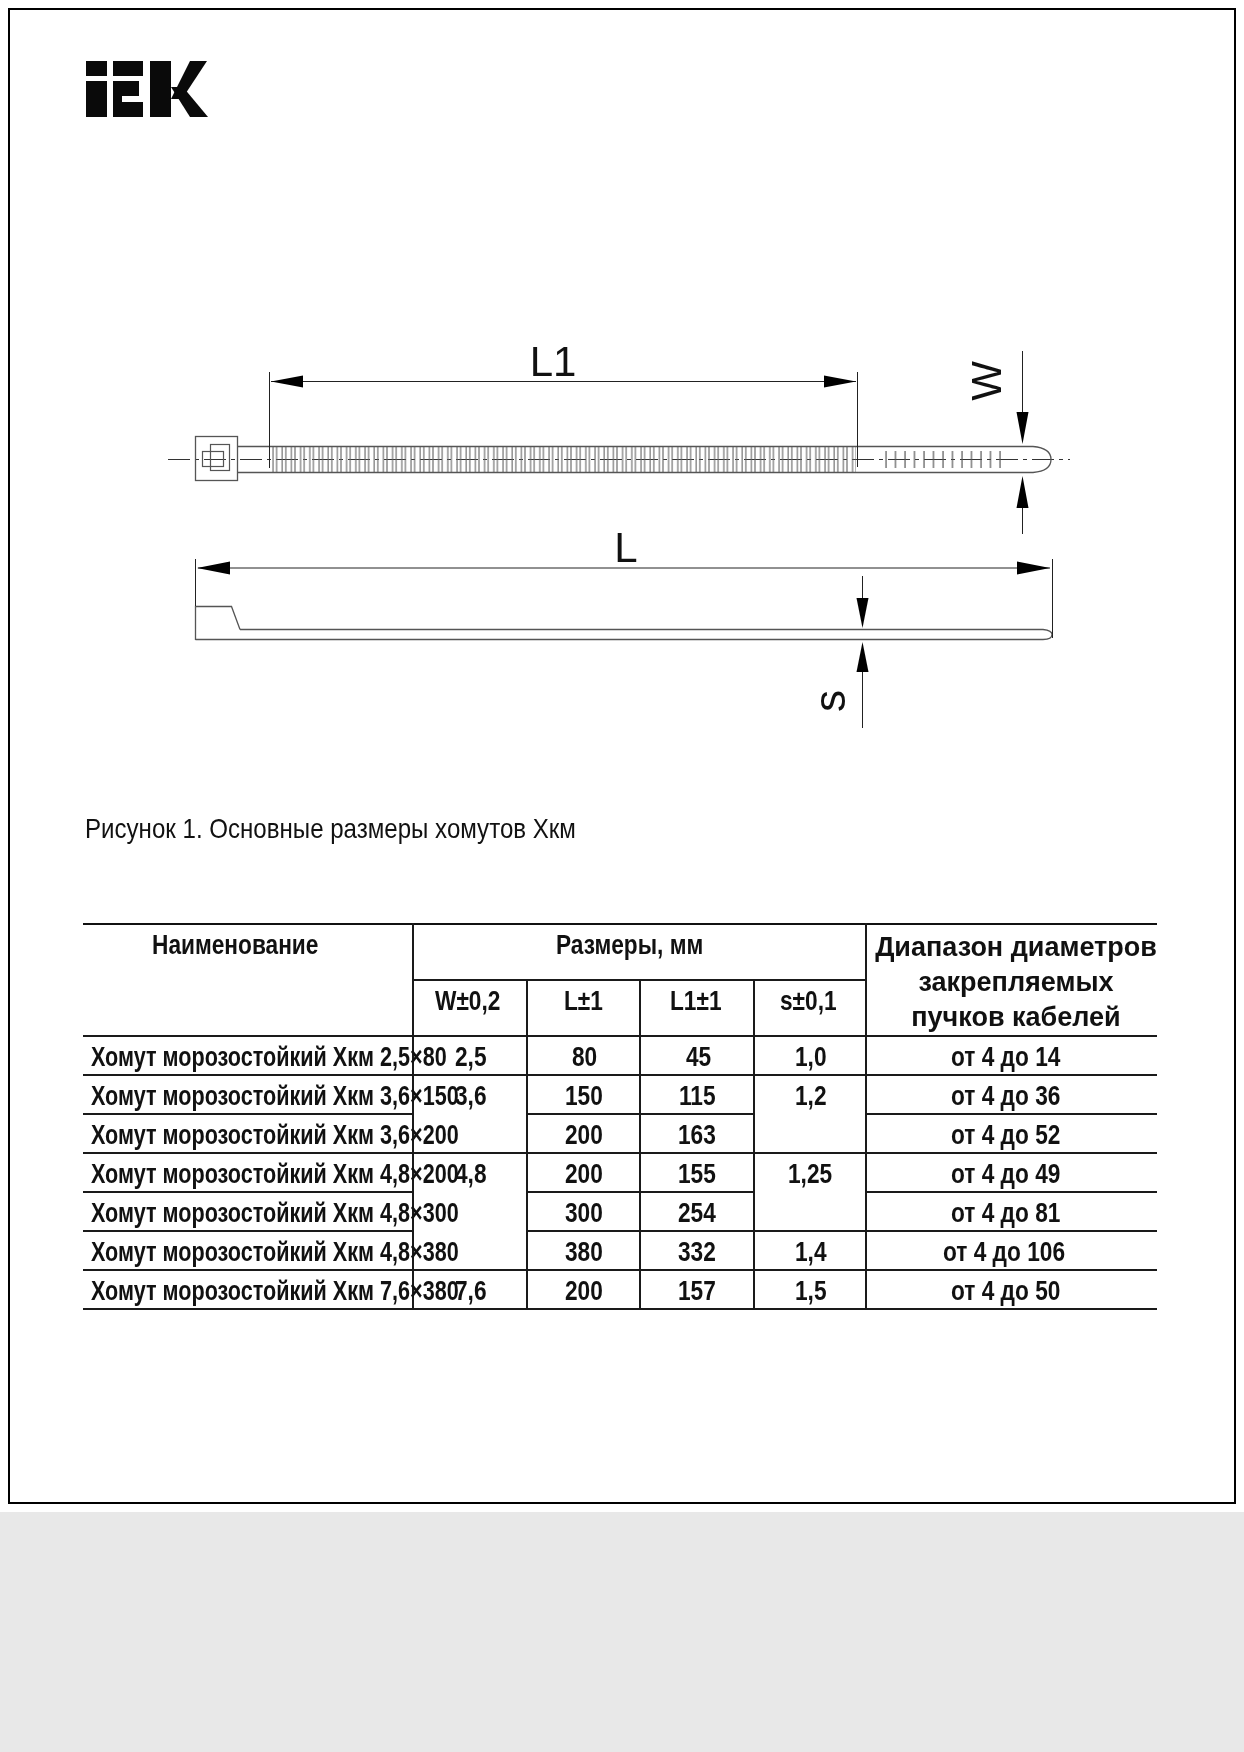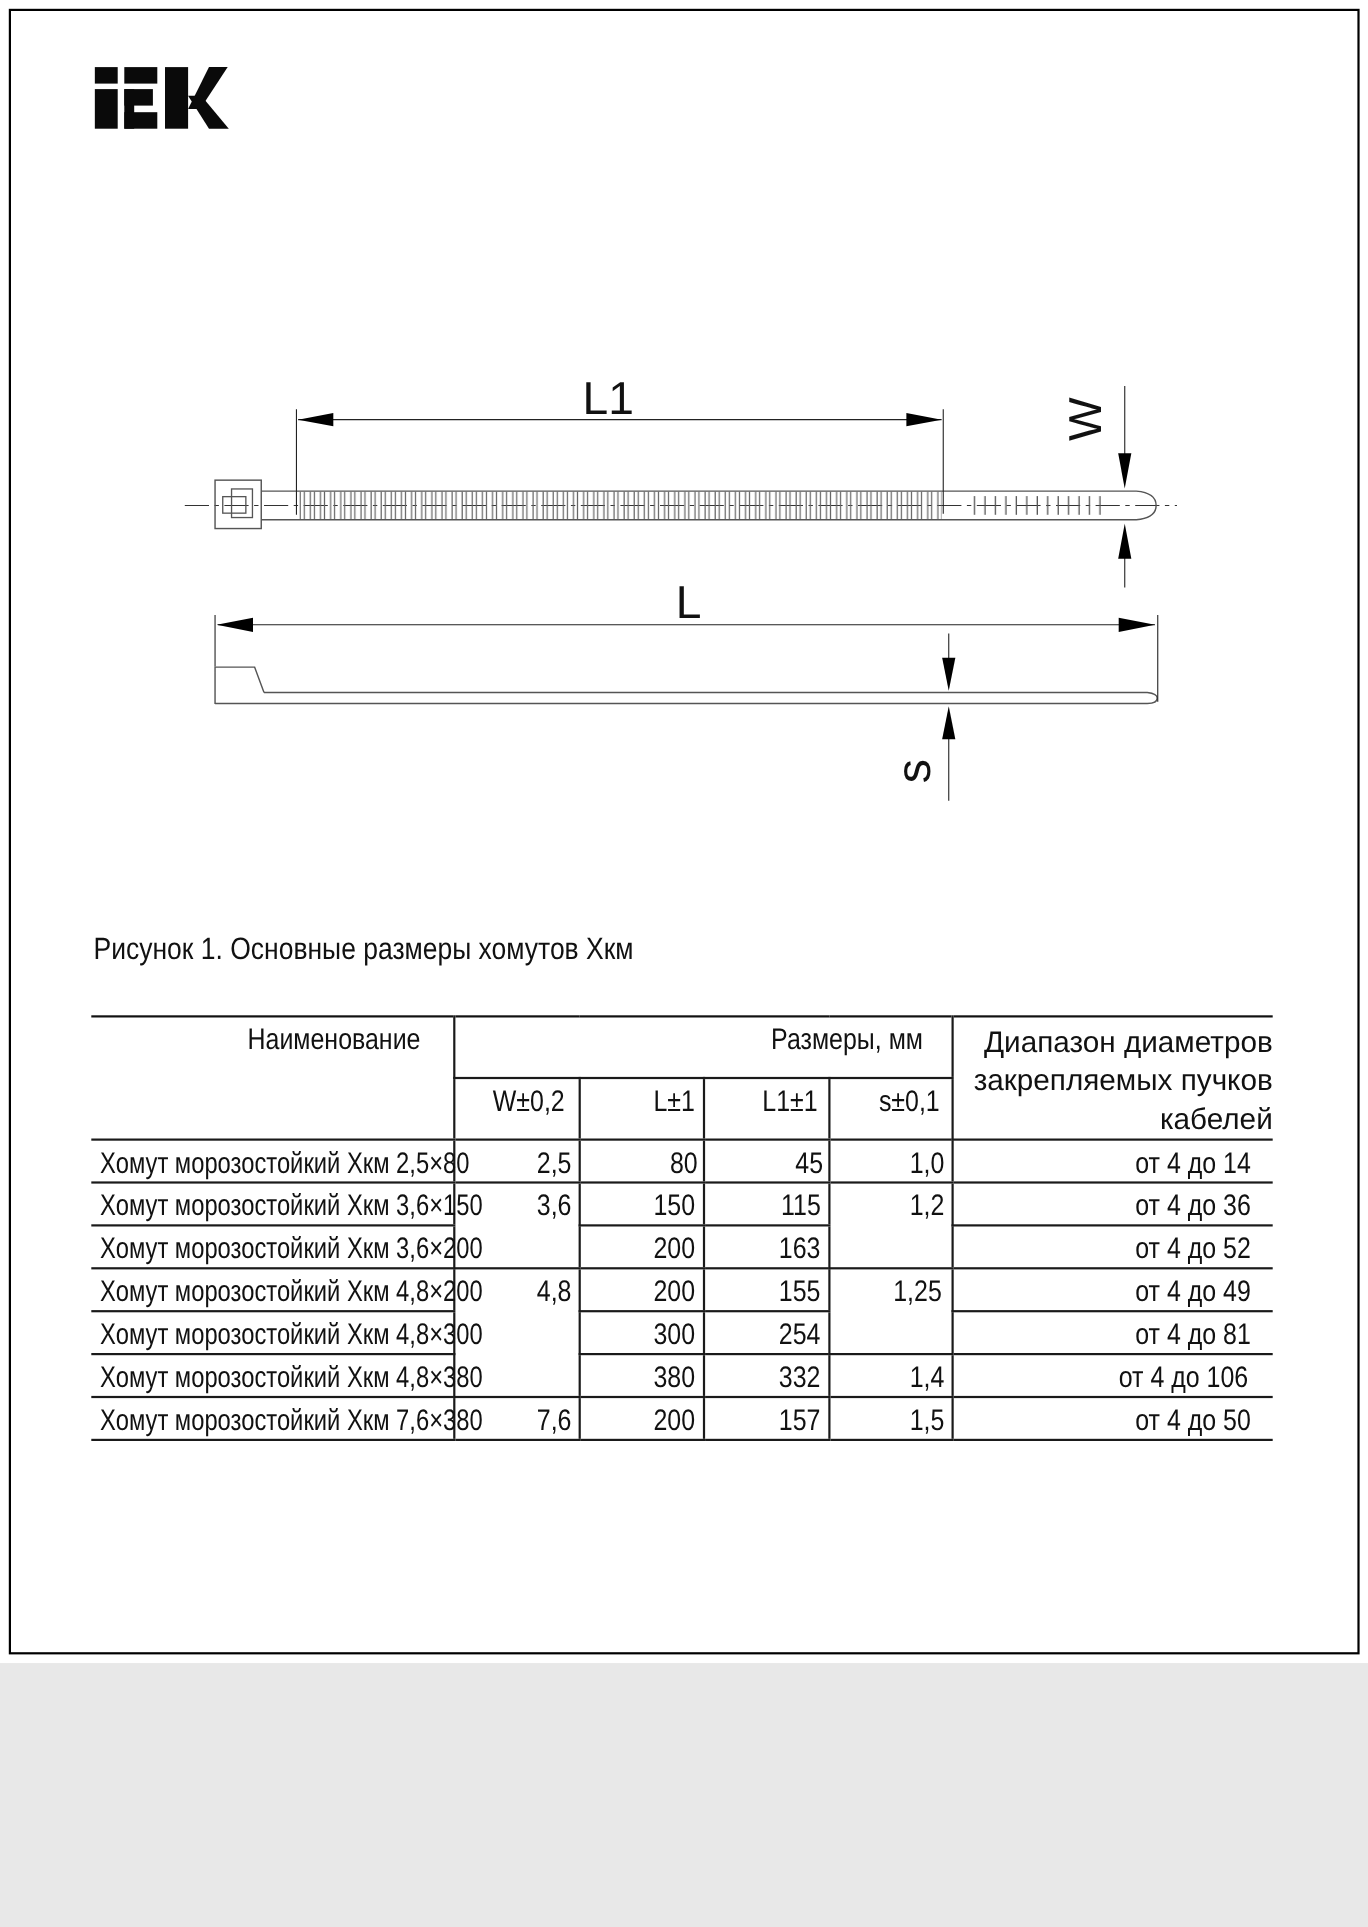--- a/index.html
+++ b/index.html
@@ -7,29 +7,29 @@
     position:relative;width:1244px;height:1512px;background:#ffffff;
     font-family:"Liberation Sans","DejaVu Sans",sans-serif;color:#111;
     overflow:hidden;margin:0 auto;
   }
   .frame{position:absolute;inset:8px;border:2px solid #000;pointer-events:none;}
   .logo{position:absolute;left:86px;top:61px;width:124px;height:58px;}
   .diagram{position:absolute;left:0;top:0;width:1244px;height:1752px;pointer-events:none;}
   .dim-label{font-family:"Liberation Sans","DejaVu Sans",sans-serif;font-size:42px;fill:#111;}
   .dim-label-s{font-size:44px;}
   .caption{
-    position:absolute;left:85px;top:847px;font-size:28px;white-space:nowrap;
+    position:absolute;left:85px;top:813px;font-size:28px;white-space:nowrap;
   }
   .caption span{display:inline-block;transform:scaleX(0.86);transform-origin:left center;white-space:nowrap;}
   .tbl-wrap{position:absolute;left:83px;top:923px;width:1074px;}
   table.dims{border-collapse:collapse;table-layout:fixed;width:1074px;
     border-top:2px solid #111;border-bottom:2px solid #111;font-size:27px;}
   table.dims td{border-left:2px solid #1a1a1a;border-bottom:2px solid #1a1a1a;
     padding:5px 0 0 8px;vertical-align:top;height:39px;box-sizing:border-box;
-    font-weight:normal;text-align:right;overflow:visible;}
+    font-weight:bold;text-align:center;overflow:visible;}
   table.dims td.first{border-left:none;}
   table.dims td .cx{display:inline-block;transform:scaleX(0.84);transform-origin:left top;
     white-space:nowrap;line-height:30px;}
   table.dims td .cx-name{transform:scaleX(0.80);}
   table.dims td .cx-wrap{white-space:normal;width:348px;line-height:35px;transform:scaleX(0.84);}
   table.dims tr{height:39px;}
   table.dims tr.hrow1{height:39px;}
 </style>
 </head>
 <body>

